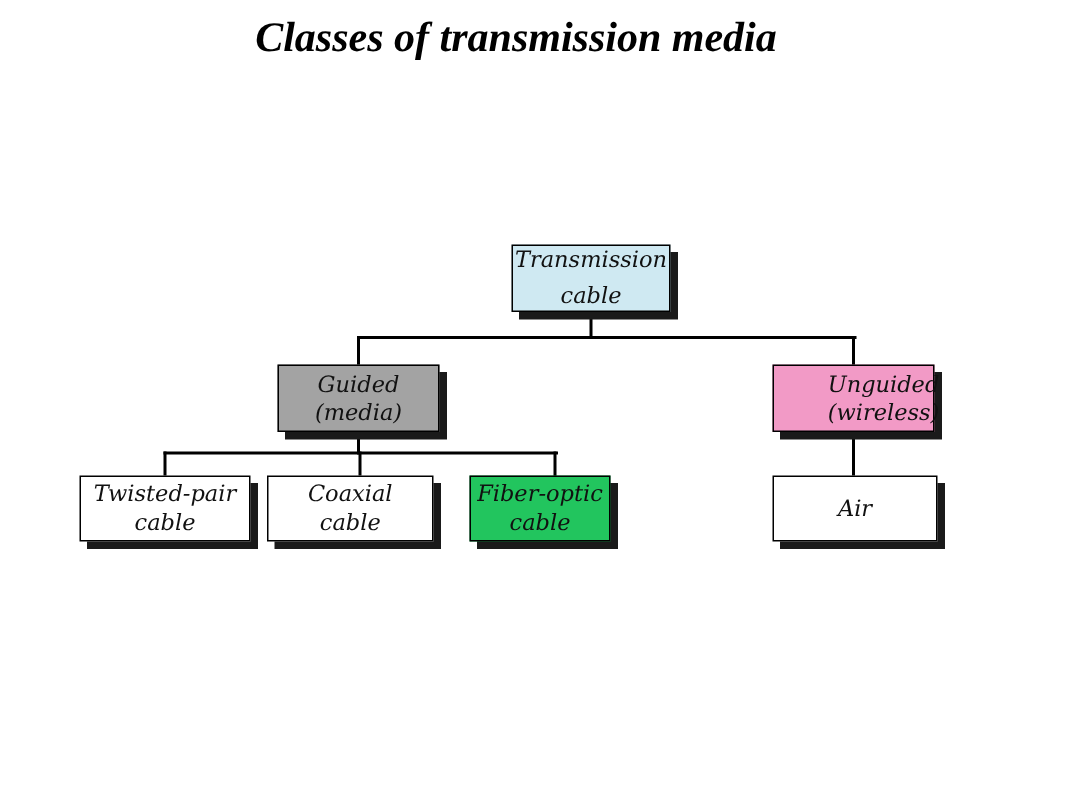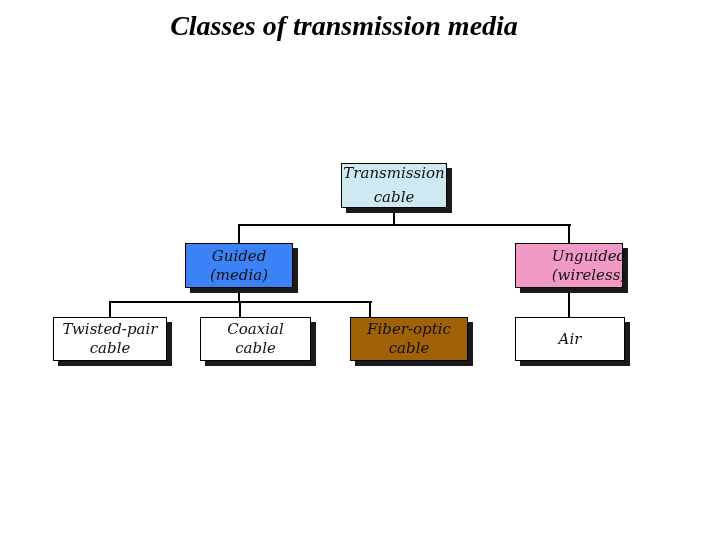--- a/index.html
+++ b/index.html
@@ -34,25 +34,25 @@
     flex-direction: column;
     align-items: center;
     justify-content: center;
     font-size: 15px;
     line-height: 19px;
     color: #111111;
     text-align: center;
   }
   .node-line { display: block; }
   .node-root     { left: 341px; top: 163px; width: 106px; height: 45px; background: #cfe9f2; justify-content: space-between; }
-  .node-guided   { left: 185px; top: 243px; width: 108px; height: 45px; background: #3b82f6; }
+  .node-guided   { left: 185px; top: 243px; width: 108px; height: 45px; background: #a3a3a3; }
   .node-unguided { left: 515px; top: 243px; width: 108px; height: 45px; background: #f29ac6; padding-left: 40px; }
   .node-twisted  { left:  53px; top: 317px; width: 114px; height: 44px; background: #ffffff; }
-  .node-coaxial  { left: 200px; top: 317px; width: 111px; height: 44px; background: #ffffff; }
-  .node-fiber    { left: 313px; top: 317px; width: 118px; height: 44px; background: #a16207; margin-left: 37px; }
+  .node-coaxial  { left: 178px; top: 317px; width: 111px; height: 44px; background: #ffffff; }
+  .node-fiber    { left: 313px; top: 317px; width: 94px; height: 44px; background: #22c55e; }
   .node-air      { left: 515px; top: 317px; width: 110px; height: 44px; background: #ffffff; justify-content: center; }
   .conn { position: absolute; background: #000000; }
   .c-root-down    { left: 393px; top: 206px; width: 2px;   height: 20px; }
   .c-h-level1     { left: 238px; top: 224px; width: 333px; height: 2px;  }
   .c-guided-in    { left: 238px; top: 224px; width: 2px;   height: 20px; }
   .c-unguided-in  { left: 568px; top: 224px; width: 2px;   height: 20px; }
   .c-guided-down  { left: 238px; top: 287px; width: 2px;   height: 16px; }
   .c-h-level2     { left: 109px; top: 301px; width: 263px; height: 2px;  }
   .c-twisted-in   { left: 109px; top: 301px; width: 2px;   height: 17px; }
   .c-coaxial-in   { left: 239px; top: 301px; width: 2px;   height: 17px; }

